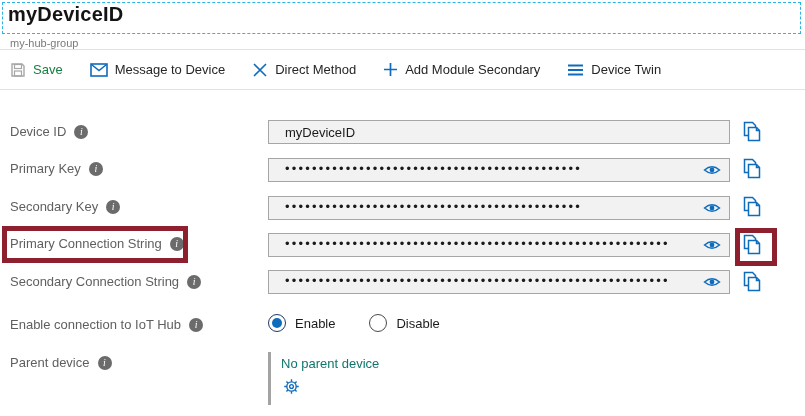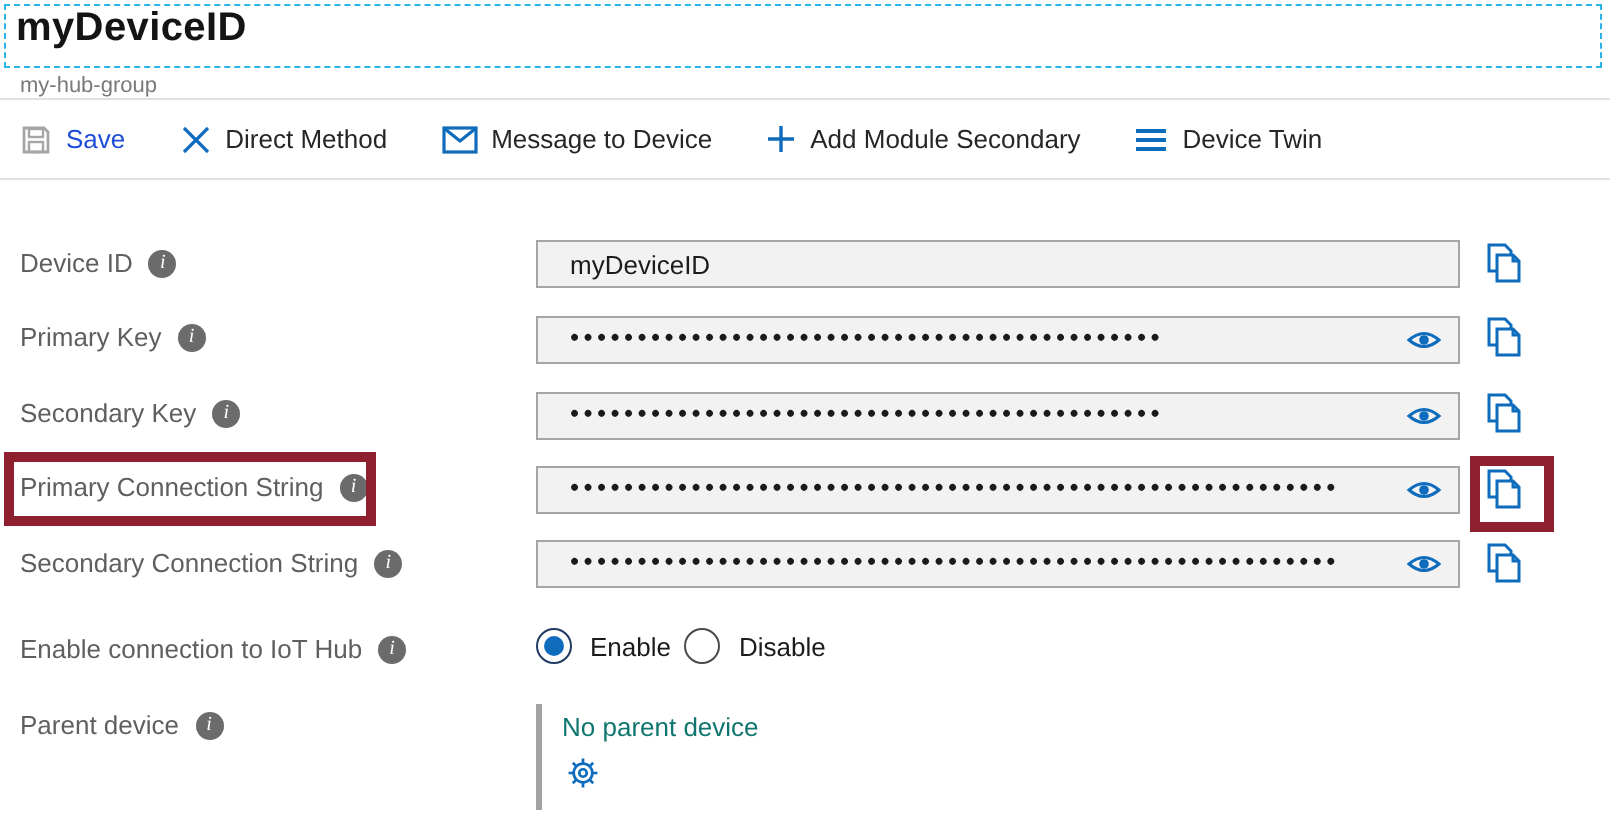--- a/index.html
+++ b/index.html
@@ -9,40 +9,40 @@
   .title-box { position:absolute; left:2px; top:2px; width:799px; height:32px; border:1px dashed #29b5e8; }
   .page-title { position:absolute; left:8px; top:3px; font-size:20px; font-weight:700; color:#141414; letter-spacing:.2px; }
   .page-subtitle { position:absolute; left:10px; top:37px; font-size:11px; color:#7a7a7a; }
   .divider { position:absolute; left:0; width:805px; height:1px; background:#e1e1e1; }
   .divider.top { top:49px; }
   .divider.bottom { top:89px; }
 
   
   .toolbar { position:absolute; left:0; top:50px; width:805px; height:39px; display:flex; align-items:center; padding-left:10px; gap:27px; }
   .tb-item { display:flex; align-items:center; gap:7px; font-size:13px; color:#262626; cursor:pointer; white-space:nowrap; }
-  .tb-item.disabled { color:#1d4ed8; cursor:default; }
+  .tb-item.disabled { color:#15803d; cursor:default; }
   .tb-item svg { display:block; }
   .chev { margin-left:3px; }
 
   
   .field-label { position:absolute; left:10px; font-size:13px; color:#5f5f5f; display:flex; align-items:center; gap:8px; white-space:nowrap; }
   .info-icon { width:14px; height:14px; border-radius:50%; background:#6b6b6b; color:#ffffff; font-size:10px; font-style:italic; font-family:"Liberation Serif", serif; display:inline-flex; align-items:center; justify-content:center; line-height:1; }
   .input-box { position:absolute; left:268px; width:462px; height:24px; background:#f2f2f2; border:1px solid #a6a6a6; display:flex; align-items:center; padding-left:16px; }
   .input-text { font-size:13px; color:#1b1b1b; }
   .dots { font-size:13px; letter-spacing:2.2px; color:#1b1b1b; line-height:1; margin-top:-3px; }
   .eye-btn { position:absolute; right:8px; top:4px; cursor:pointer; }
   .copy-btn { position:absolute; left:743px; cursor:pointer; }
 
   
   .hl-red { position:absolute; border:5px solid #8e1f2e; pointer-events:none; }
   .hl-label { left:2px; top:226px; width:186px; height:37px; }
   .hl-copy { left:735px; top:228px; width:42px; height:38px; }
 
   
-  .radio-group { position:absolute; left:268px; top:314px; display:flex; align-items:center; gap:7px; }
+  .radio-group { position:absolute; left:268px; top:314px; display:flex; align-items:center; gap:34px; }
   .radio-opt { display:flex; align-items:center; gap:9px; cursor:pointer; }
   .radio-circle { width:18px; height:18px; border-radius:50%; border:1px solid #1f3a63; display:flex; align-items:center; justify-content:center; background:#fff; }
   .radio-circle.off { border-color:#4a4a4a; }
   .radio-dot { width:10px; height:10px; border-radius:50%; background:#0f6cbd; }
   .radio-label { font-size:13px; color:#1b1b1b; }
 
   
   .pd-bar { position:absolute; left:268px; top:352px; width:3px; height:53px; background:#a3a3a3; }
   .pd-text { position:absolute; left:281px; top:356px; font-size:13px; color:#0f766e; }
   .pd-gear { position:absolute; left:283px; top:378px; cursor:pointer; }
@@ -61,35 +61,35 @@
         <svg width="16" height="16" viewBox="0 0 16 16">
           <path d="M2 2 h10 l2 2 v10 h-12 z" fill="none" stroke="#a6a6a6" stroke-width="1.4"></path>
           <rect x="4.5" y="2.5" width="7" height="4" fill="none" stroke="#a6a6a6" stroke-width="1.2"></rect>
           <rect x="4.5" y="9" width="7" height="5" fill="none" stroke="#a6a6a6" stroke-width="1.2"></rect>
         </svg>
       </span>
     <span>Save</span>
   </div>
   <div class="tb-item">
     <span>
+        <svg width="18" height="14" viewBox="0 0 18 14">
+          <rect x="1" y="1" width="16" height="12" fill="none" stroke="#0f6cbd" stroke-width="1.6"></rect>
+          <path d="M1.5 1.5 L9 7.5 L16.5 1.5" fill="none" stroke="#0f6cbd" stroke-width="1.6"></path>
+        </svg>
+      </span>
+    <span>Message to Device</span>
+  </div>
+  <div class="tb-item">
+    <span>
         <svg width="16" height="16" viewBox="0 0 16 16">
           <path d="M2 2 L8 8 L2 14" fill="none" stroke="#0f6cbd" stroke-width="1.6"></path>
           <path d="M14 2 L8 8 L14 14" fill="none" stroke="#0f6cbd" stroke-width="1.6"></path>
         </svg>
       </span>
     <span>Direct Method</span>
-  </div>
-  <div class="tb-item">
-    <span>
-        <svg width="18" height="14" viewBox="0 0 18 14">
-          <rect x="1" y="1" width="16" height="12" fill="none" stroke="#0f6cbd" stroke-width="1.6"></rect>
-          <path d="M1.5 1.5 L9 7.5 L16.5 1.5" fill="none" stroke="#0f6cbd" stroke-width="1.6"></path>
-        </svg>
-      </span>
-    <span>Message to Device</span>
   </div>
   <div class="tb-item">
     <span>
         <svg width="15" height="15" viewBox="0 0 15 15">
           <path d="M7.5 1 V14 M1 7.5 H14" stroke="#0f6cbd" stroke-width="1.7"></path>
         </svg>
       </span>
     <span>Add Module Secondary</span>
   </div>
   <div class="tb-item">

